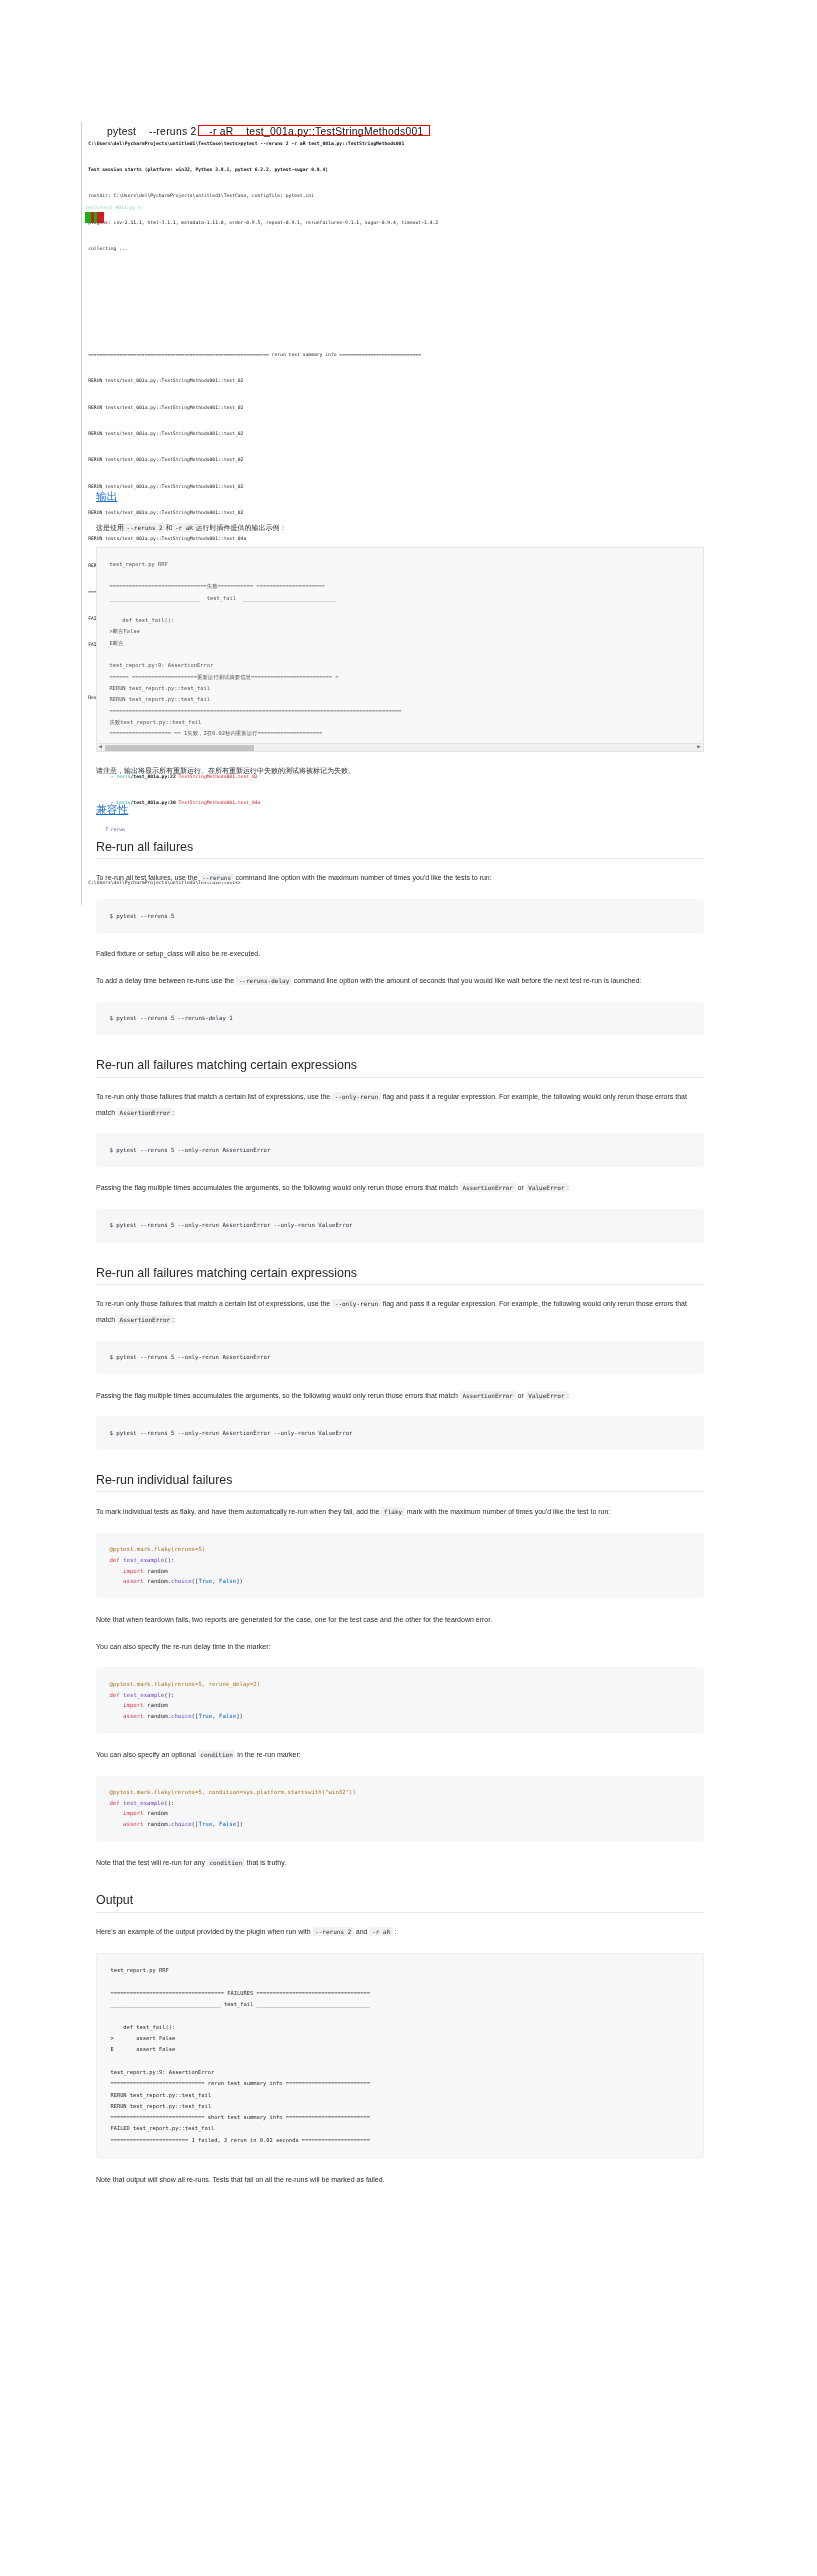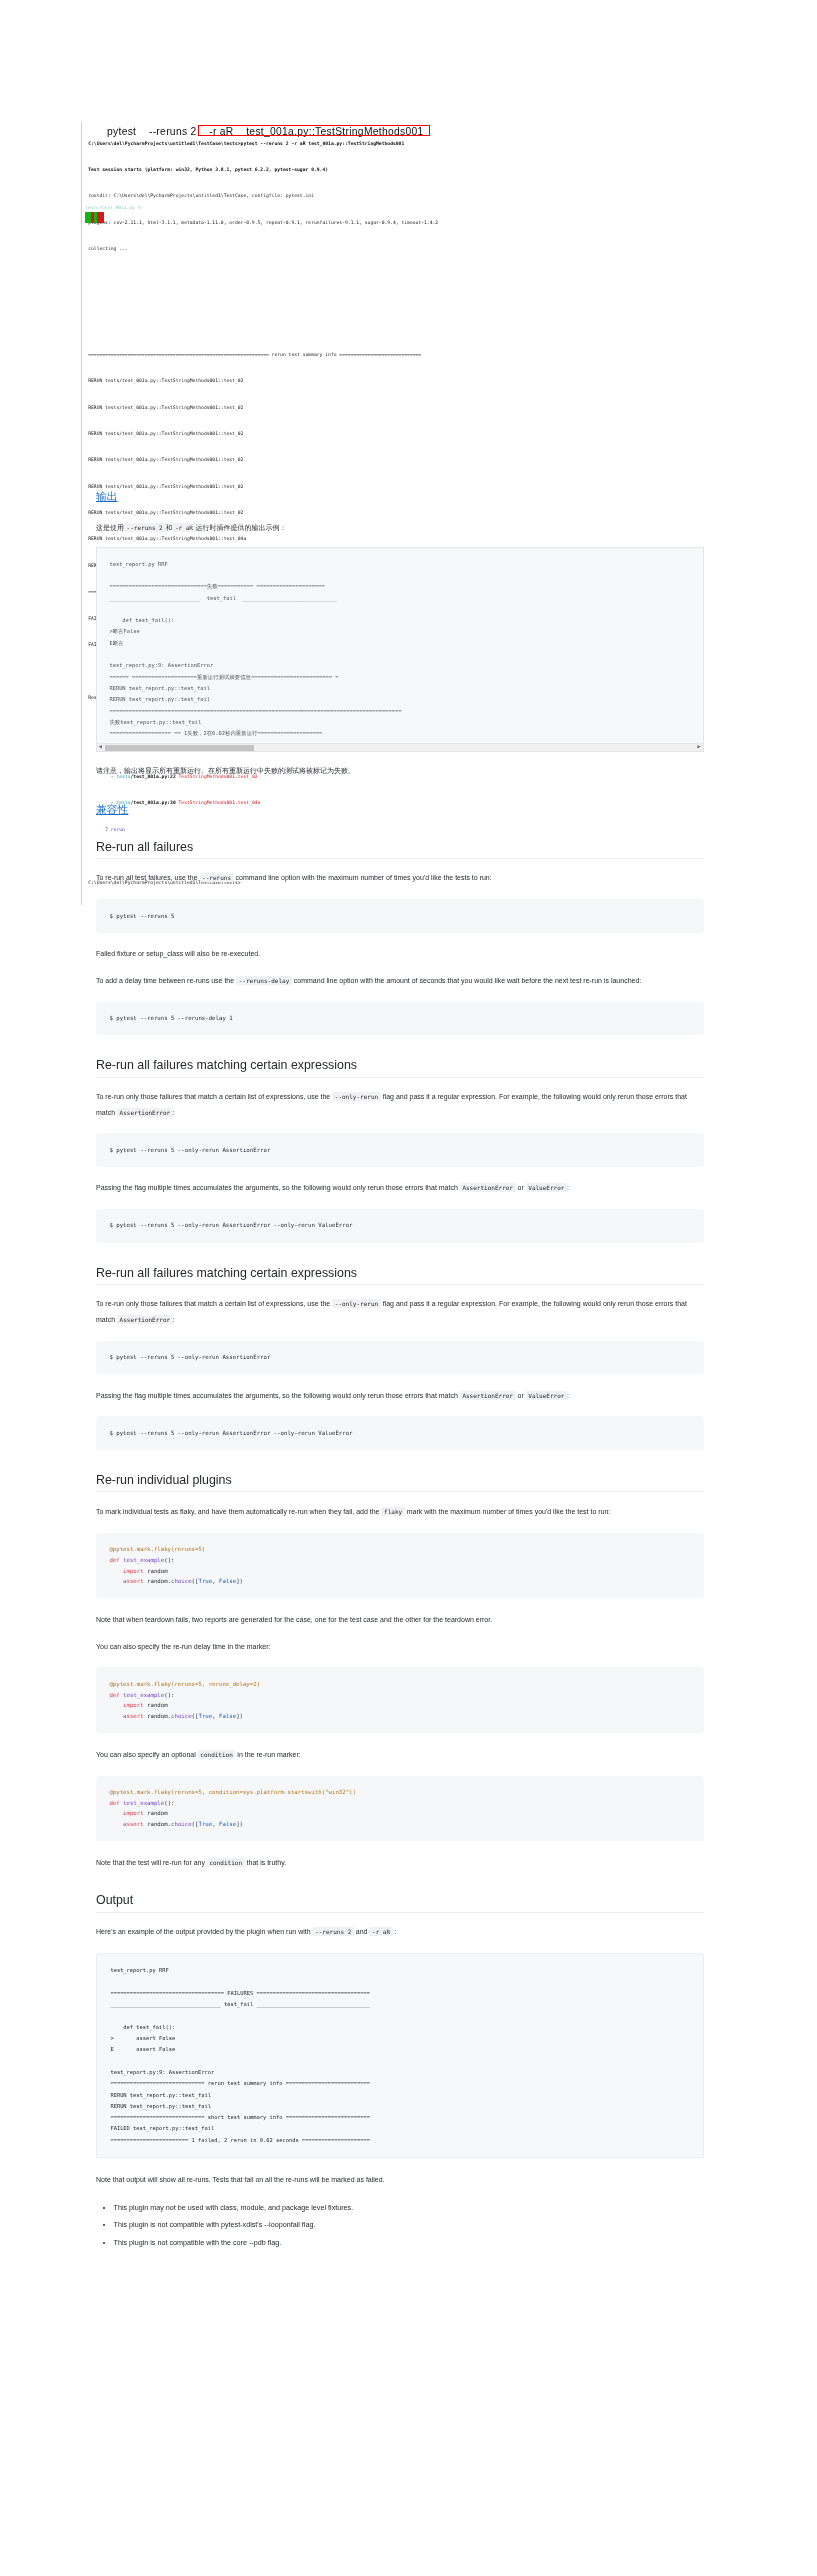--- a/index.html
+++ b/index.html
@@ -176,21 +176,21 @@
     <div class="codeblock">$ pytest --reruns 5 --only-rerun AssertionError</div>
     <p><span>Passing the flag multiple times accumulates the arguments, so the following would only rerun those errors that match </span><code class="inl">AssertionError</code><span> or </span><code class="inl">ValueError</code><span>:</span></p>
     <div class="codeblock">$ pytest --reruns 5 --only-rerun AssertionError --only-rerun ValueError</div>
 
     <h2 class="en">Re-run all failures matching certain expressions</h2>
     <p><span>To re-run only those failures that match a certain list of expressions, use the </span><code class="inl">--only-rerun</code><span> flag and pass it a regular expression. For example, the following would only rerun those errors that match </span><code class="inl">AssertionError</code><span>:</span></p>
     <div class="codeblock">$ pytest --reruns 5 --only-rerun AssertionError</div>
     <p><span>Passing the flag multiple times accumulates the arguments, so the following would only rerun those errors that match </span><code class="inl">AssertionError</code><span> or </span><code class="inl">ValueError</code><span>:</span></p>
     <div class="codeblock">$ pytest --reruns 5 --only-rerun AssertionError --only-rerun ValueError</div>
 
-    <h2 class="en">Re-run individual plugins</h2>
+    <h2 class="en">Re-run individual failures</h2>
     <p><span>To mark individual tests as flaky, and have them automatically re-run when they fail, add the </span><code class="inl">flaky</code><span> mark with the maximum number of times you'd like the test to run:</span></p>
 
     <div class="codeblock"><span class="py-dec">@pytest.mark.flaky(reruns=5)</span>
 <span class="py-kw">def</span> <span class="py-fn">test_example</span>():
     <span class="py-kw">import</span> random
     <span class="py-kw">assert</span> random.<span class="py-fn">choice</span>([<span class="py-const">True</span>, <span class="py-const">False</span>])</div>
 
     <p>Note that when teardown fails, two reports are generated for the case, one for the test case and the other for the teardown error.</p>
     <p>You can also specify the re-run delay time in the marker:</p>
 
@@ -221,21 +221,16 @@
 
 test_report.py:9: AssertionError
 ============================= rerun test summary info ==========================
 RERUN test_report.py::test_fail
 RERUN test_report.py::test_fail
 ============================= short test summary info ==========================
 FAILED test_report.py::test_fail
 ======================== 1 failed, 2 rerun in 0.02 seconds =====================</div>
     <p>Note that output will show all re-runs. Tests that fail on all the re-runs will be marked as failed.</p>
 
-    <ul>
-      <li>This plugin may not be used with class, module, and package level fixtures.</li>
-      <li>This plugin is not compatible with pytest-xdist's --looponfail flag.</li>
-      <li>This plugin is not compatible with the core --pdb flag.</li>
-    </ul>
   </div>
 
 </div>
 
 
 </body></html>

